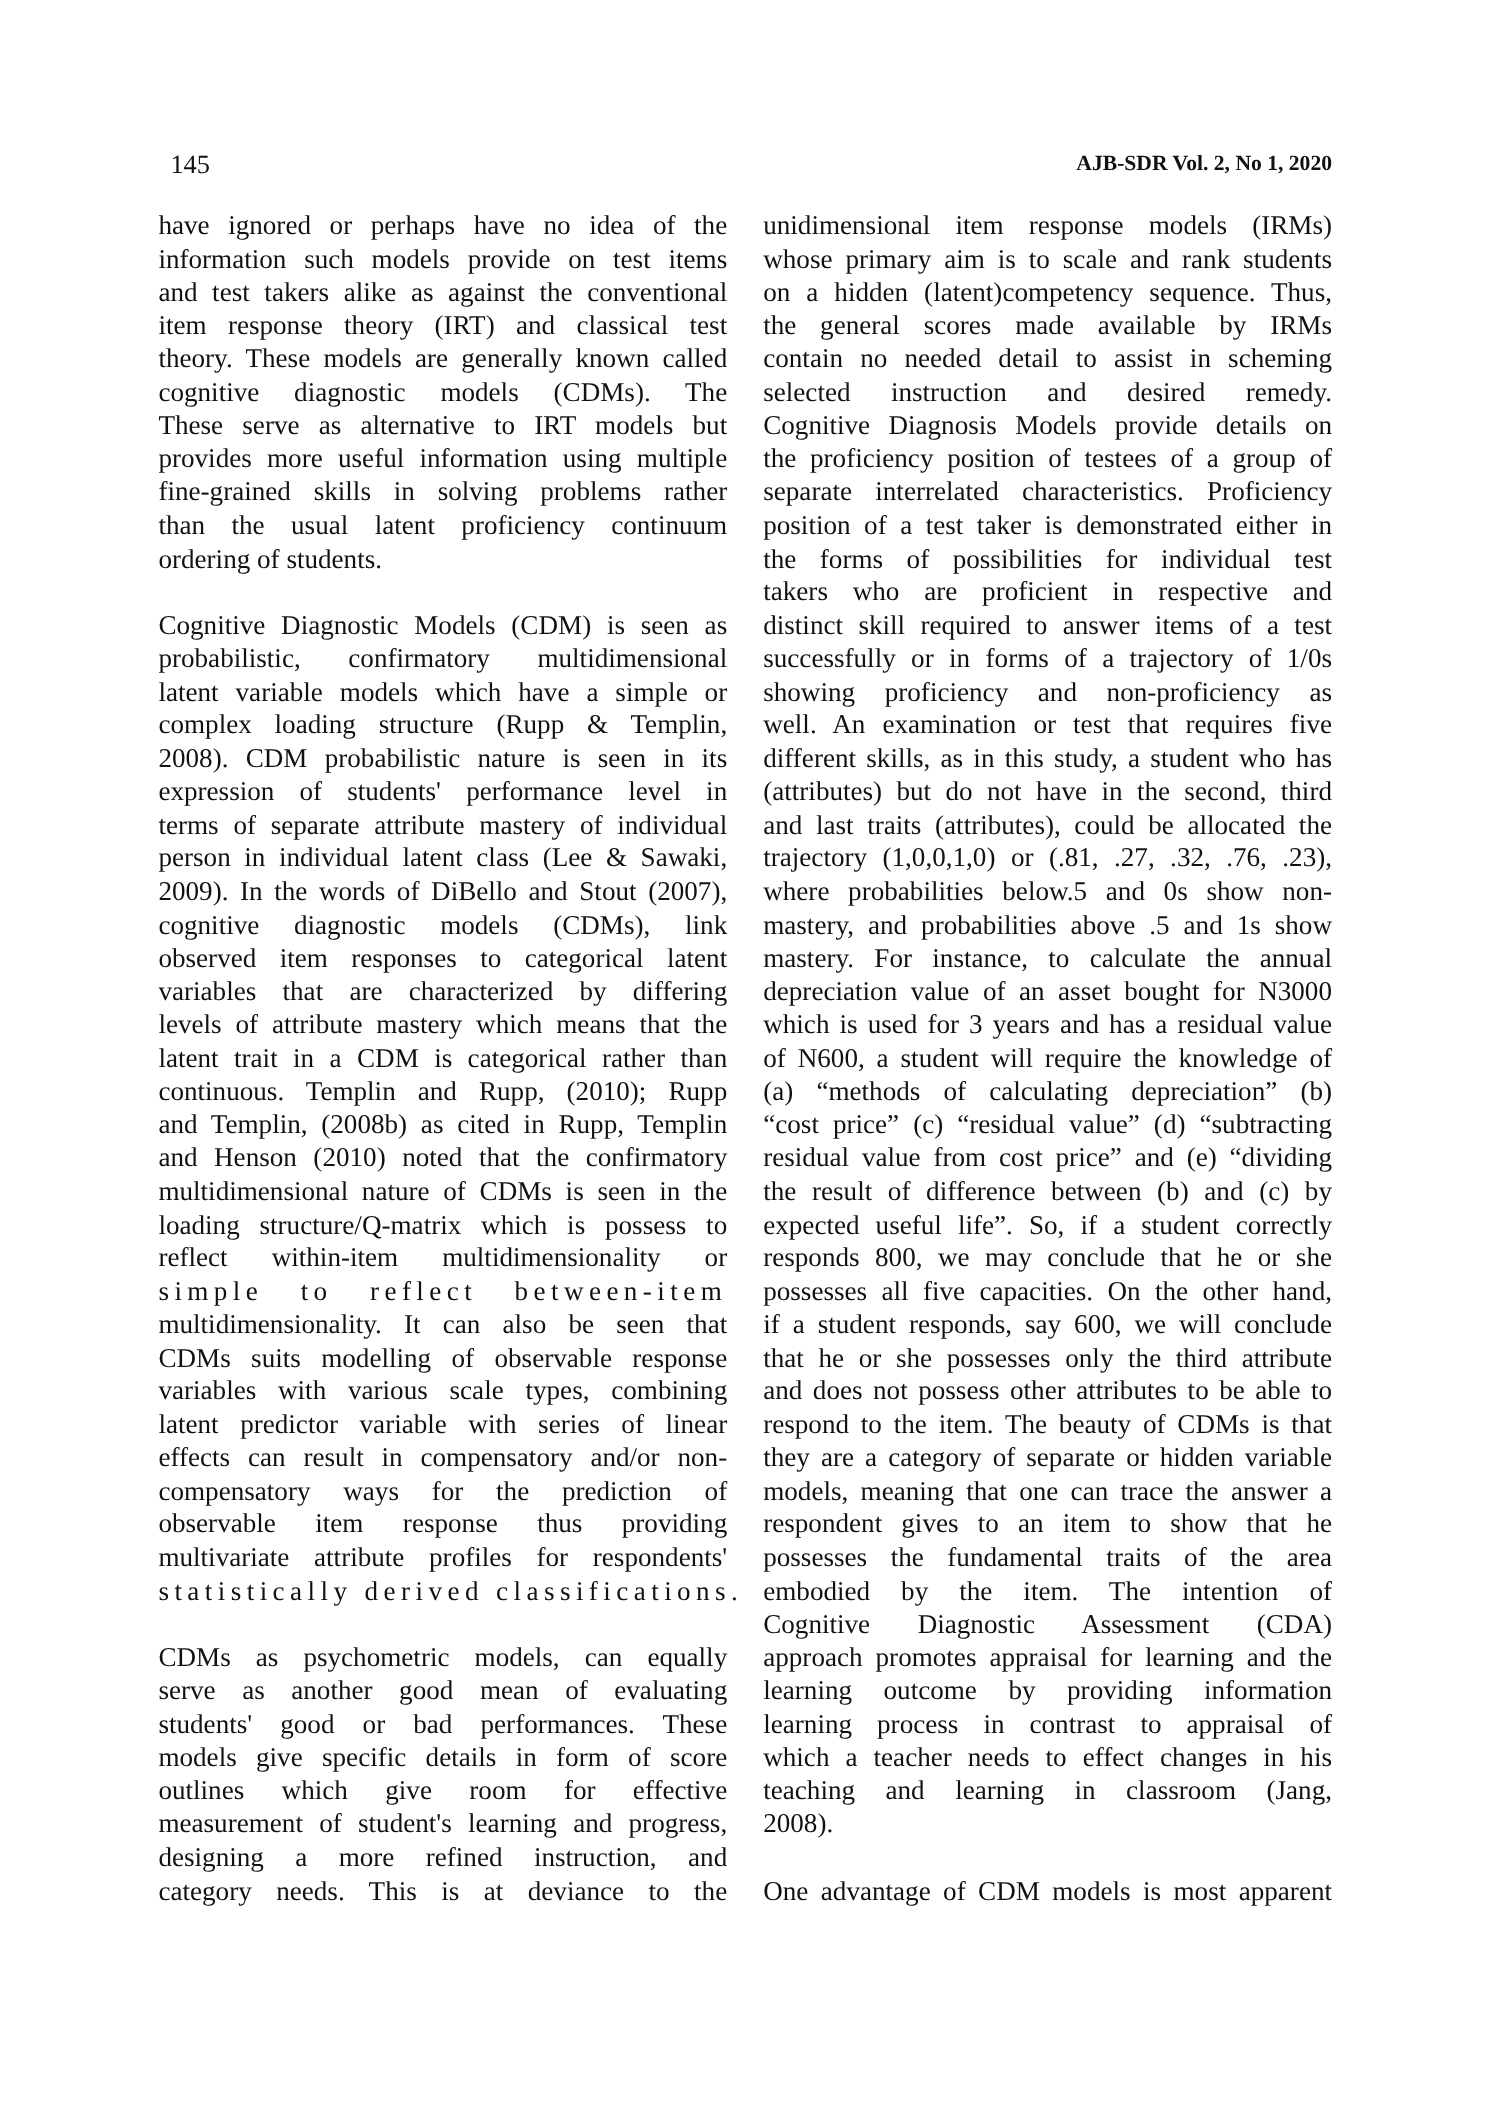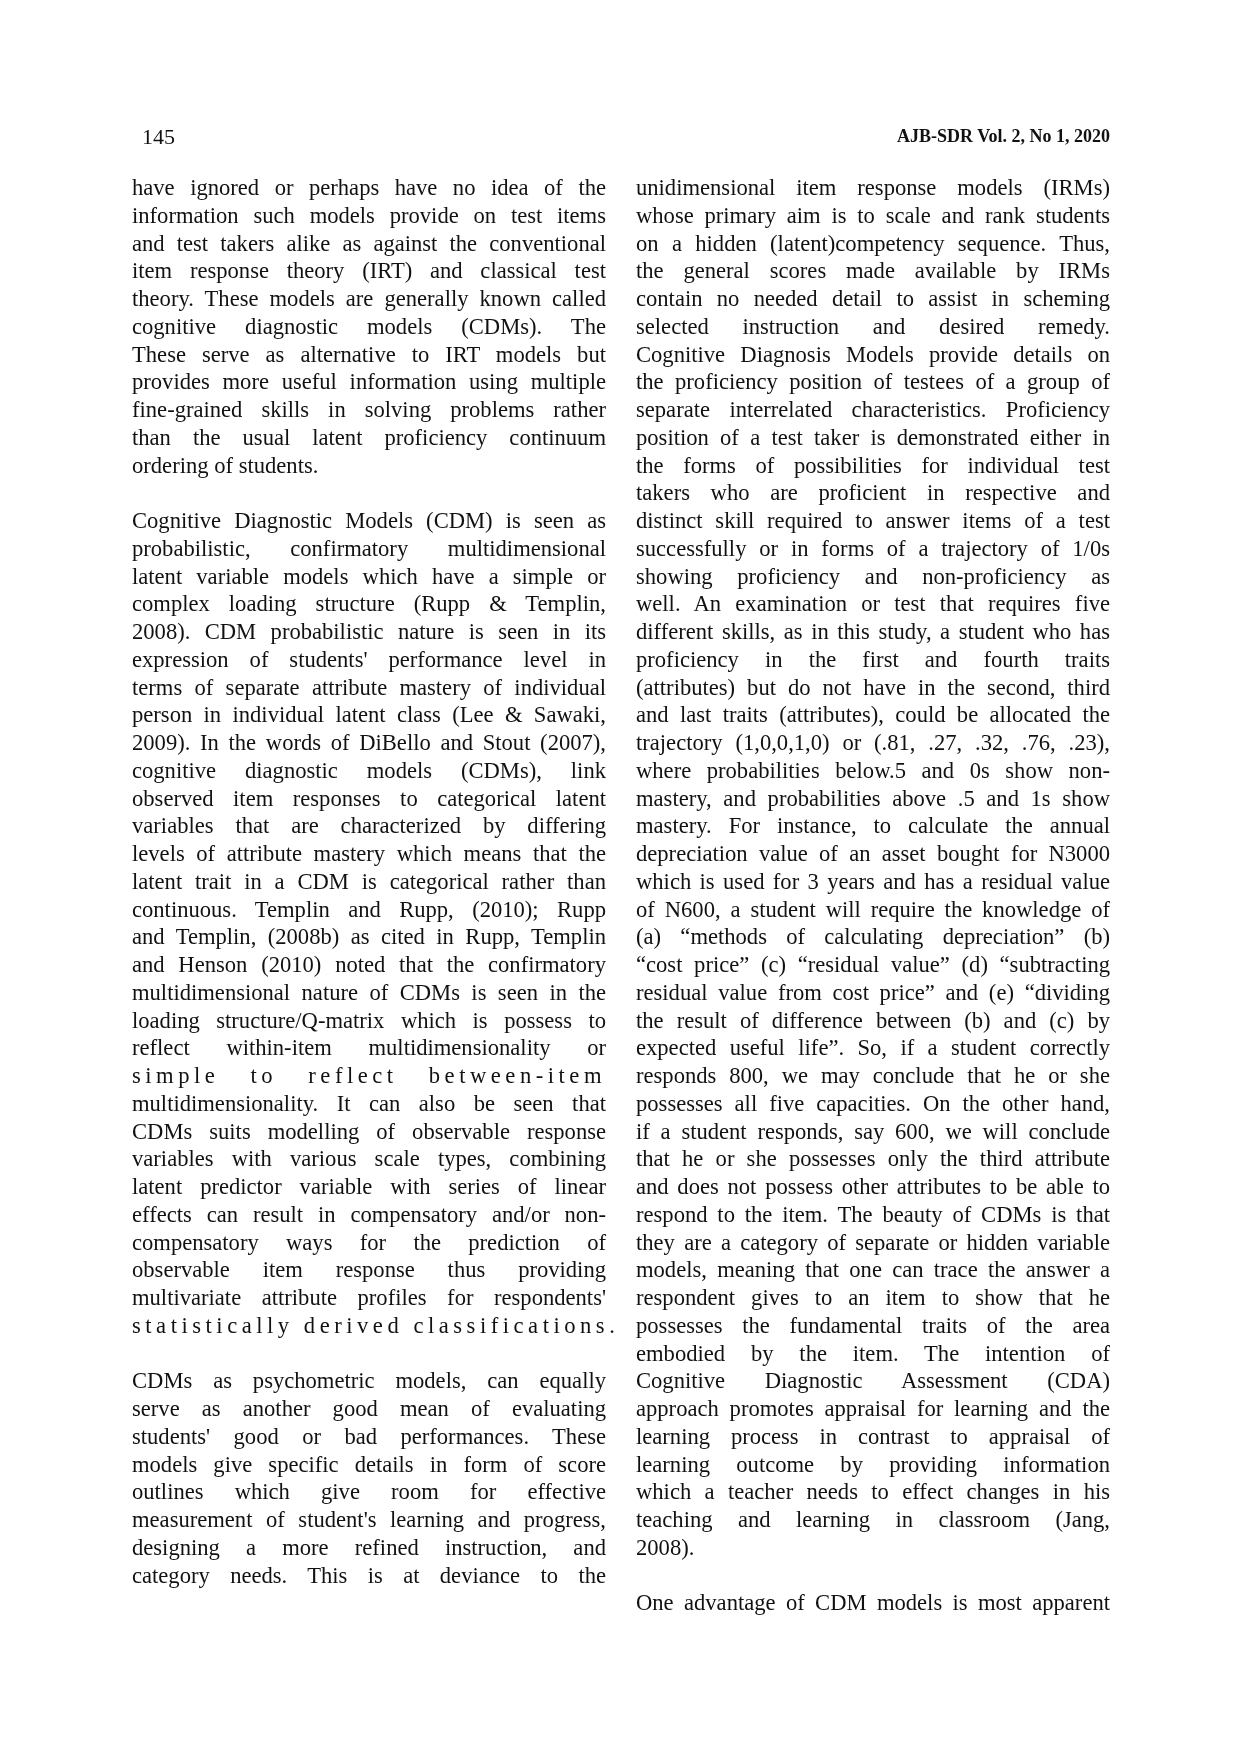--- a/index.html
+++ b/index.html
@@ -97,21 +97,20 @@
       <span class="line">the proficiency position of testees of a group of</span>
       <span class="line">separate interrelated characteristics. Proficiency</span>
       <span class="line">position of a test taker is demonstrated either in</span>
       <span class="line">the forms of possibilities for individual test</span>
       <span class="line">takers who are proficient in respective and</span>
       <span class="line">distinct skill required to answer items of a test</span>
       <span class="line">successfully or in forms of a trajectory of 1/0s</span>
       <span class="line">showing proficiency and non-proficiency as</span>
       <span class="line">well. An examination or test that requires five</span>
       <span class="line">different skills, as in this study, a student who has</span>
-      <span class="line">proficiency in the first and fourth traits</span>
       <span class="line">(attributes) but do not have in the second, third</span>
       <span class="line">and last traits (attributes), could be allocated the</span>
       <span class="line">trajectory (1,0,0,1,0) or (.81, .27, .32, .76, .23),</span>
       <span class="line">where probabilities below.5 and 0s show non-</span>
       <span class="line">mastery, and probabilities above .5 and 1s show</span>
       <span class="line">mastery. For instance, to calculate    the annual</span>
       <span class="line">depreciation value of an asset bought for N3000</span>
       <span class="line">which is used for 3 years and has a residual value</span>
       <span class="line">of N600, a student will require the knowledge of</span>
       <span class="line">(a) “methods of calculating depreciation” (b)</span>
@@ -125,22 +124,22 @@
       <span class="line">that he or she possesses only the third attribute</span>
       <span class="line">and does not possess other attributes to be able to</span>
       <span class="line">respond to the item. The beauty of CDMs is that</span>
       <span class="line">they are a category of separate or hidden variable</span>
       <span class="line">models, meaning that one can trace the answer a</span>
       <span class="line">respondent gives to an item to show that he</span>
       <span class="line">possesses the fundamental traits of the area</span>
       <span class="line">embodied by the item. The intention of</span>
       <span class="line">Cognitive Diagnostic Assessment (CDA)</span>
       <span class="line">approach promotes appraisal for learning and the</span>
+      <span class="line">learning outcome by providing information</span>
       <span class="line">learning process in contrast to appraisal of</span>
-      <span class="line">learning outcome by providing information</span>
       <span class="line">which a teacher needs to effect changes in his</span>
       <span class="line">teaching and learning in classroom (Jang,</span>
       <span class="line last">2008).</span>
     </div>
     <span class="gap"></span>
     <div>
       <span class="line">One advantage of CDM models is most apparent</span>
     </div>
   </div>
 

